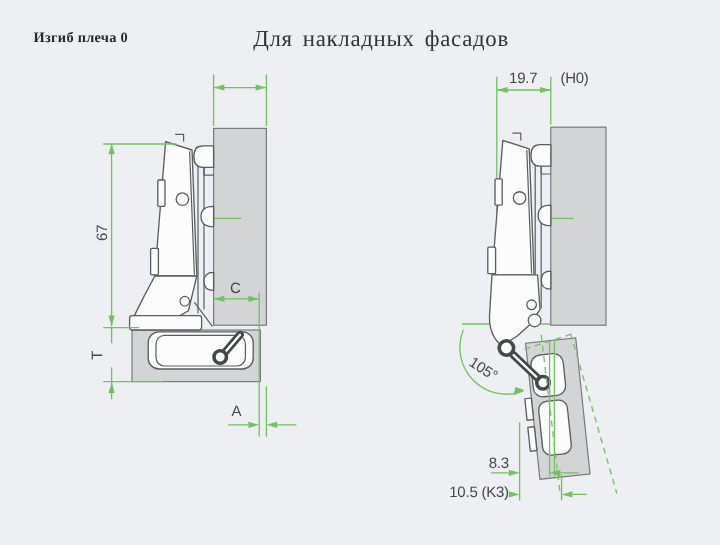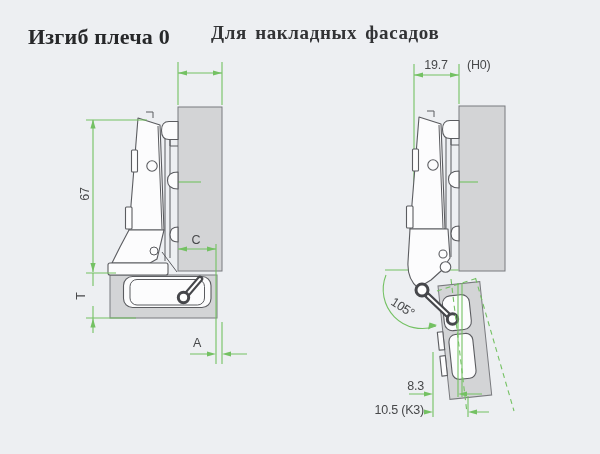--- a/index.html
+++ b/index.html
@@ -7,27 +7,27 @@
     width:600px;height:454px;
     background:#edeff2;
     position:relative;
     overflow:hidden;
     font-family:"Liberation Sans",sans-serif;
   }
   .titlebar{position:absolute;top:0;left:0;width:600px;height:50px;}
   .title{
     position:absolute;left:28px;top:24px;
     font-family:"Liberation Serif",serif;
-    font-weight:700;font-size:22px;color:#27282a;
+    font-weight:700;font-size:12px;color:#27282a;
     letter-spacing:.2px;white-space:nowrap;
   }
   .subtitle{
     position:absolute;left:211px;top:22px;
     font-family:"Liberation Serif",serif;
-    font-weight:700;font-size:19px;color:#323335;
+    font-weight:400;font-size:19px;color:#323335;
     letter-spacing:.6px;word-spacing:3px;white-space:nowrap;
   }
   svg{position:absolute;top:0;left:0;}
   .gray{fill:#d3d4d6;stroke:#797a7e;stroke-width:1;}
   .outline{fill:#fcfcfd;stroke:#5b5c60;stroke-width:1.1;stroke-linejoin:round;}
   .oline{fill:none;stroke:#5b5c60;stroke-width:1;stroke-linejoin:round;}
   .g{stroke:#74c163;stroke-width:1.1;fill:none;}
   .gd{stroke:#74c163;stroke-width:1.1;fill:none;stroke-dasharray:5 4;}
   .ga{fill:#74c163;stroke:none;}
   .dimtext{font-family:"Liberation Sans",sans-serif;font-size:12.5px;fill:#47484a;letter-spacing:-0.2px;}

